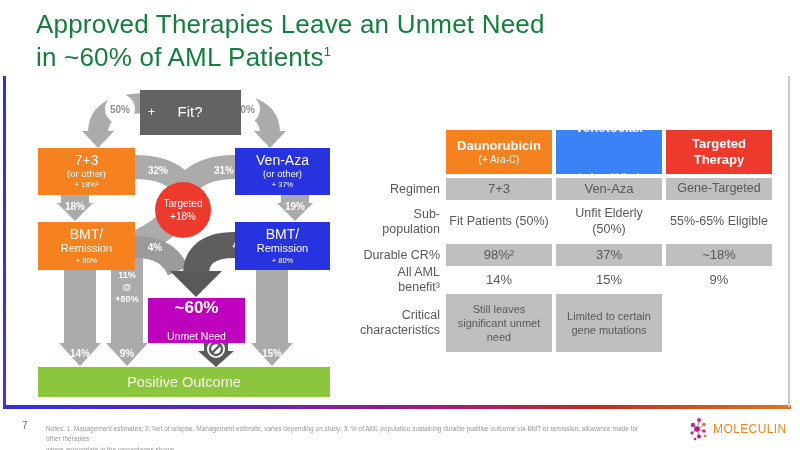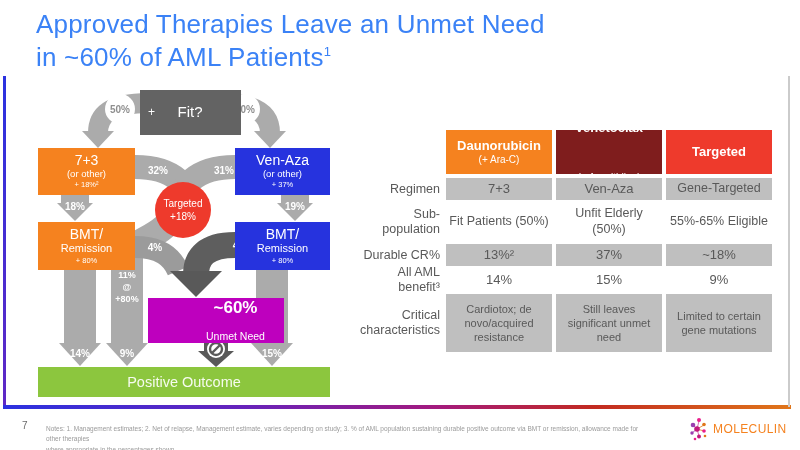--- a/index.html
+++ b/index.html
@@ -3,21 +3,21 @@
 <meta charset="utf-8">
 <style>
   html,body{margin:0;padding:0;}
   body{
     width:800px;height:450px;position:relative;background:#ffffff;overflow:hidden;
     font-family:"Liberation Sans",sans-serif;
   }
   
   .title{
     position:absolute;left:36px;top:8px;
-    font-size:26px;line-height:1.25;color:#3b82f6;letter-spacing:0.2px;
+    font-size:26px;line-height:1.25;color:#15803d;letter-spacing:0.2px;
   }
   .title sup{font-size:13px;}
   
   .left-bar{position:absolute;left:3px;top:76px;width:3px;height:329px;
     background:linear-gradient(180deg,#2B32E0,#5F28C5);}
   .bottom-bar{position:absolute;left:3px;top:405px;width:788px;height:4px;
     background:linear-gradient(90deg,#2B32E0 0%,#6523BC 30%,#A31A7E 55%,#C22A20 75%,#E0761A 100%);}
   .right-bar{position:absolute;left:788px;top:76px;width:2px;height:331px;background:#CBCBCB;}
   
   .diagram{position:absolute;left:8px;top:85px;width:326px;height:322px;}
@@ -44,21 +44,21 @@
   .tbl{
     position:absolute;left:358px;top:130px;
     display:grid;grid-template-columns:84px 106px 106px 106px;
     grid-template-rows:44px 22px 36px 22px 20px 58px;
     column-gap:4px;row-gap:4px;
   }
   .th{color:#fff;text-align:center;display:flex;flex-direction:column;justify-content:center;line-height:1.2;}
   .th-title{font-size:13px;font-weight:bold;}
   .th-sub{font-size:10px;}
   .th.orange-h{background:#F5821F;}
-  .th.blue-h{background:#7f1d1d;gap:36px;}
+  .th.blue-h{background:#3b82f6;gap:36px;}
   .th.red-h{background:#EE3A2C;}
   .th.red-h .th-sub{font-size:13px;font-weight:bold;}
   .rlabel{color:#595959;font-size:12.5px;text-align:right;display:flex;align-items:center;
     justify-content:flex-end;line-height:1.2;padding-right:2px;}
   .cell{color:#595959;font-size:13px;text-align:center;display:flex;flex-direction:column;
     justify-content:center;line-height:1.25;padding:1px 3px;box-sizing:border-box;}
   .cell.shaded{background:#BFBFBF;}
   .cell.tiny{font-size:11px;line-height:1.3;}
   .cell.med{font-size:12.5px;}
   
@@ -160,21 +160,21 @@
     <div class="dbox-sub" style="font-size:11px;">Remission</div>
     <div class="dbox-note">+ 80%</div>
   </div>
 
   <div class="dbox blue" style="left:227px;top:137px;width:95px;height:48px;">
     <div class="dbox-title">BMT/</div>
     <div class="dbox-sub" style="font-size:11px;">Remission</div>
     <div class="dbox-note">+ 80%</div>
   </div>
 
-  <div class="dbox unmet" style="left:140px;top:213px;width:97px;height:45px;padding-left:39px;">
+  <div class="dbox unmet" style="left:140px;top:213px;width:97px;height:45px;">
     <div class="dbox-title">~60%</div>
     <div class="dbox-sub">Unmet Need</div>
   </div>
 
   <div class="dbox outcome" style="left:30px;top:282px;width:292px;height:30px;">
     <div>Positive Outcome</div>
   </div>
 </div>
 
 <div class="tbl">
@@ -183,44 +183,44 @@
   <div class="th orange-h">
     <div class="th-title">Daunorubicin</div>
     <div class="th-sub">(+ Ara-C)</div>
   </div>
   <div class="th blue-h">
     <div class="th-title">Venetoclax</div>
     <div class="th-sub">(+ Azacitidine)</div>
   </div>
   <div class="th red-h">
     <div class="th-title">Targeted</div>
+    <div class="th-sub">Therapy</div>
   </div>
 
   <div class="rlabel">Regimen</div>
   <div class="cell shaded">7+3</div>
   <div class="cell shaded">Ven-Aza</div>
   <div class="cell shaded med">Gene-Targeted</div>
 
   <div class="rlabel">Sub-population</div>
   <div class="cell med">Fit Patients (50%)</div>
   <div class="cell med">Unfit Elderly (50%)</div>
   <div class="cell med">55%-65% Eligible</div>
 
   <div class="rlabel">Durable CR%</div>
-  <div class="cell shaded">13%²</div>
+  <div class="cell shaded">98%²</div>
   <div class="cell shaded">37%</div>
   <div class="cell shaded">~18%</div>
 
   <div class="rlabel">All AML benefit³</div>
   <div class="cell">14%</div>
   <div class="cell">15%</div>
   <div class="cell">9%</div>
 
   <div class="rlabel">Critical characteristics</div>
-  <div class="cell shaded tiny">Cardiotox; de novo/acquired resistance</div>
   <div class="cell shaded tiny">Still leaves significant unmet need</div>
   <div class="cell shaded tiny">Limited to certain gene mutations</div>
 </div>
 
 <div class="pagenum">7</div>
 <div class="notes">
   <div>Notes: 1. Management estimates; 2. Net of relapse, Management estimate, varies depending on study;  3. % of AML population sustaining durable positive outcome via BMT or remission, allowance made for other therapies</div>
   <div>where appropriate in the percentages shown</div>
 </div>
 

